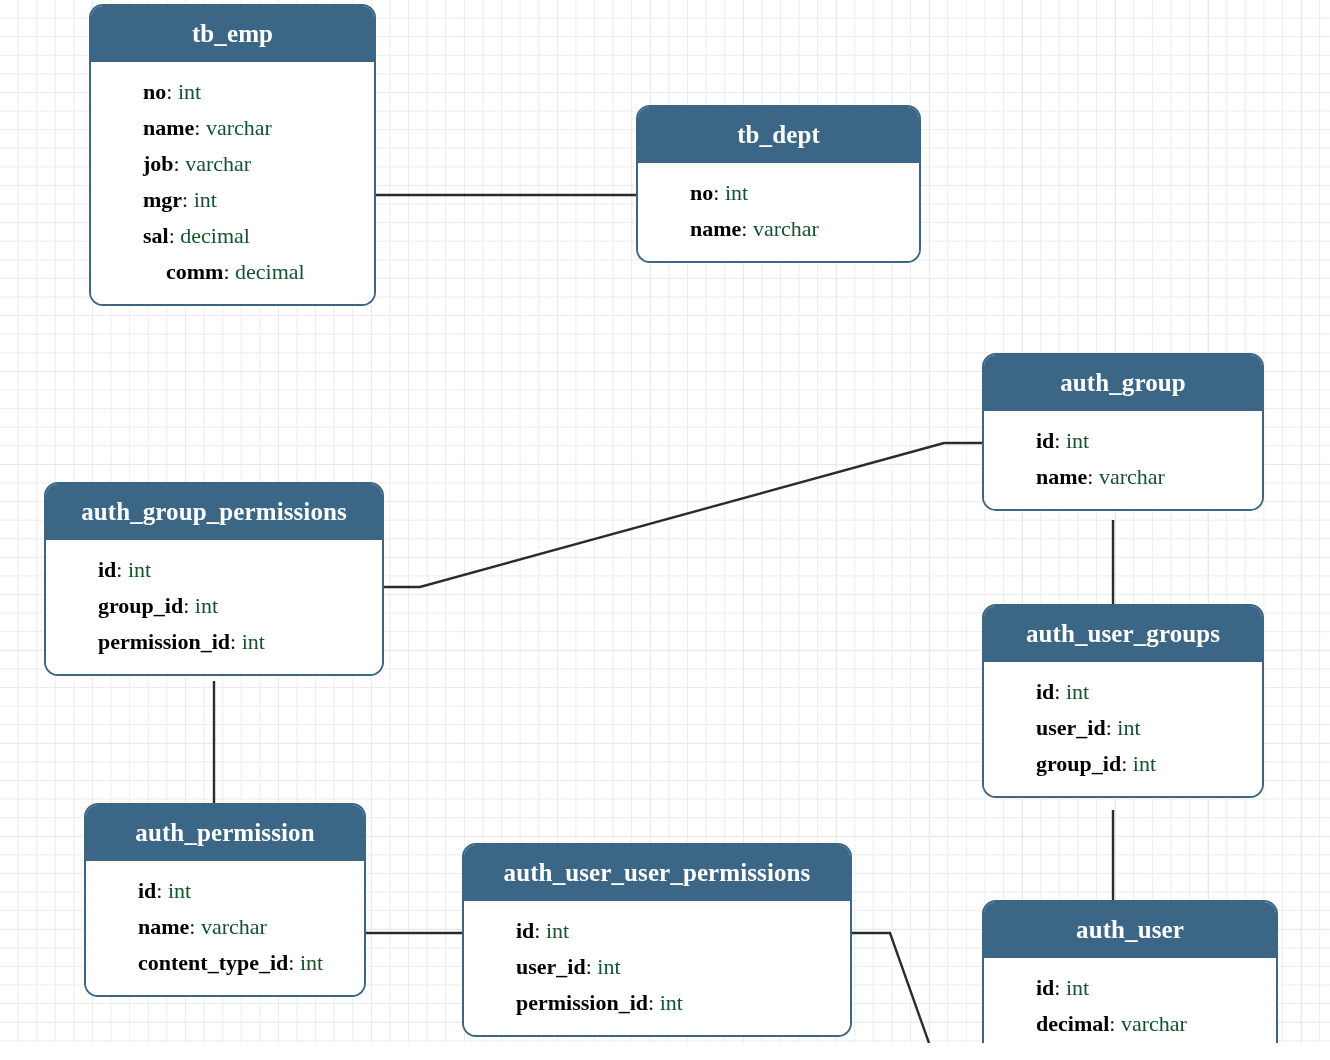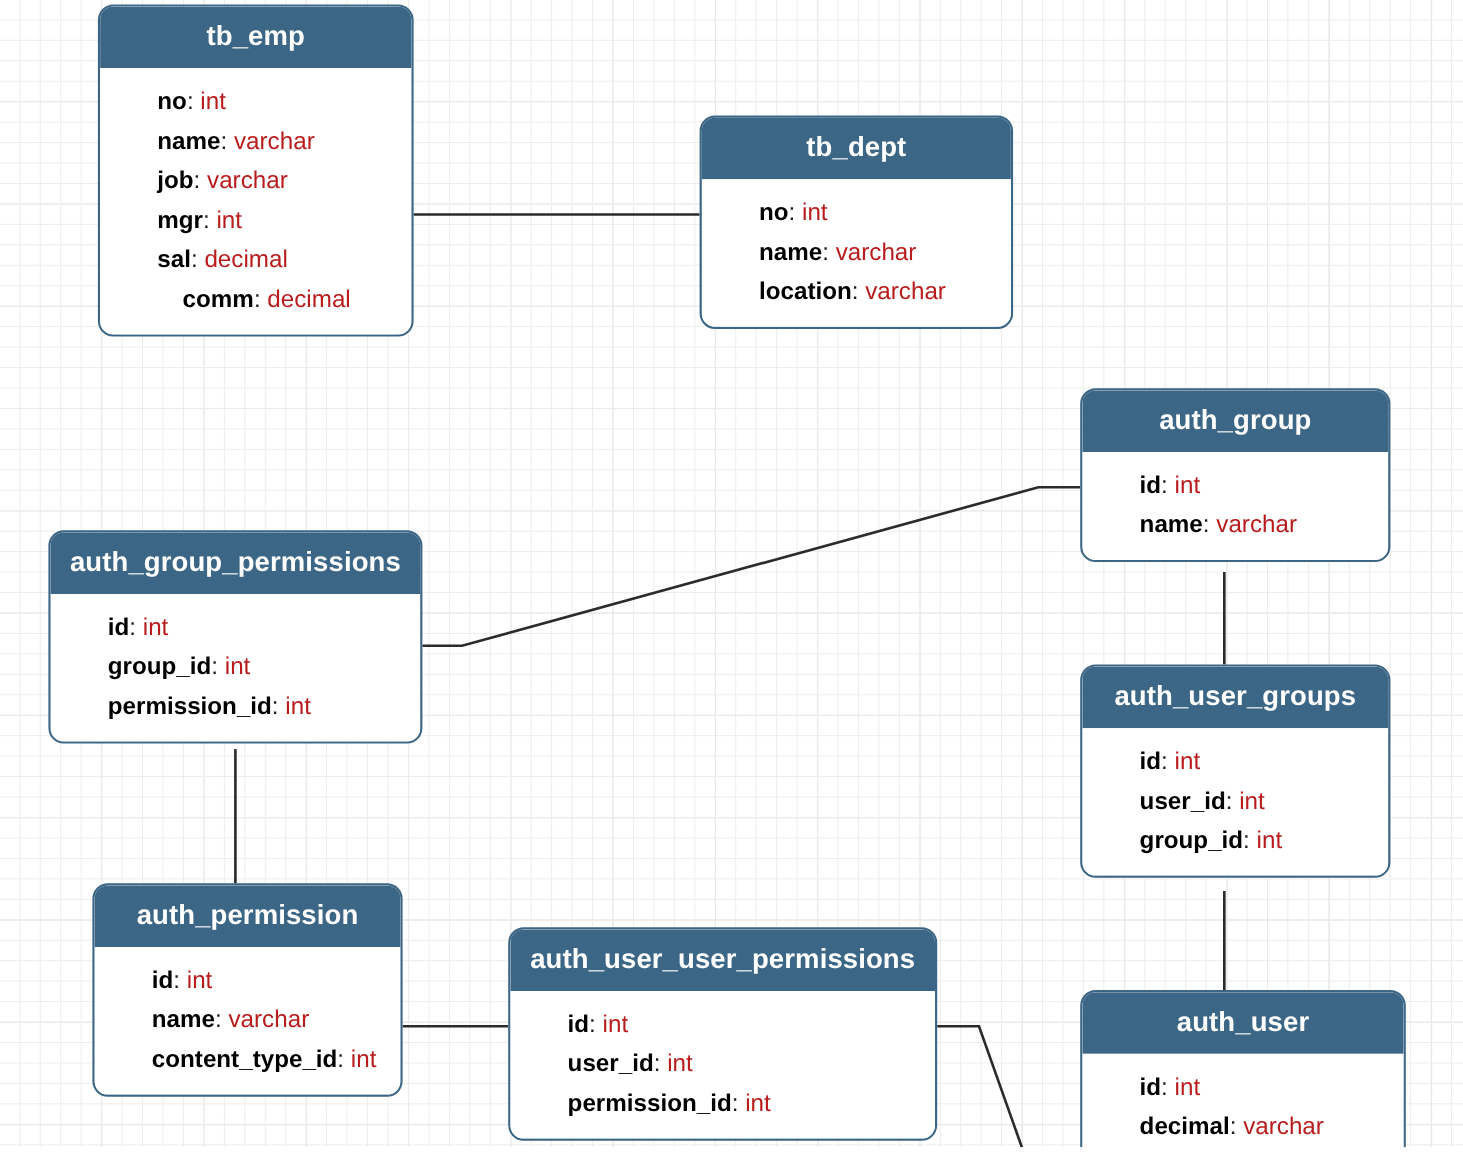--- a/index.html
+++ b/index.html
@@ -18,21 +18,21 @@
       linear-gradient(to right, #ececeb 1px, transparent 1px),
       linear-gradient(to bottom, #ececeb 1px, transparent 1px),
       linear-gradient(to right, #e2e2e1 1px, transparent 1px),
       linear-gradient(to bottom, #e2e2e1 1px, transparent 1px);
     background-size:
       18.6px 18.6px,
       18.6px 18.6px,
       93px 93px,
       93px 93px;
     background-position: -1px -1px, -1px -1px, -1px -1px, -1px -1px;
-    font-family: Liberation Sans, sans-serif;
+    font-family: Liberation Serif, serif;
   }
   .edges {
     position: absolute;
     left: 0; top: 0;
     width: 1330px;
     height: 1060px;
     pointer-events: none;
     z-index: 1;
   }
   .edges line, .edges polyline {
@@ -70,21 +70,21 @@
     padding: 7px 14px 7px 0;
     white-space: nowrap;
     color: #1a1a1a;
   }
   .field .fname {
     font-weight: bold;
     color: #000000;
     margin-top: 32px;
   }
   .field .ftype {
-    color: #b91c1c;
+    color: #14532d;
     font-weight: normal;
   }
 </style>
 </head>
 <body>
 
 <div id="canvas">
   <svg class="edges" viewBox="0 0 1330 1060" width="1330" height="1060">
       <polyline points="376,195 636,195"></polyline>
       <polyline points="384,587 420,587 944,443 982,443"></polyline>
@@ -104,21 +104,20 @@
           <div class="field" style="padding-left: 52px;"><span class="fname">mgr</span><span class="fsep">: </span><span class="ftype">int</span></div>
           <div class="field" style="padding-left: 52px;"><span class="fname">sal</span><span class="fsep">: </span><span class="ftype">decimal</span></div>
           <div class="field" style="padding-left: 75px;"><span class="fname">comm</span><span class="fsep">: </span><span class="ftype">decimal</span></div>
         </div>
       </div>
       <div class="entity" style="left: 636px; top: 105px; width: 285px;">
         <div class="entity-header">tb_dept</div>
         <div class="entity-body">
           <div class="field" style="padding-left: 52px;"><span class="fname">no</span><span class="fsep">: </span><span class="ftype">int</span></div>
           <div class="field" style="padding-left: 52px;"><span class="fname">name</span><span class="fsep">: </span><span class="ftype">varchar</span></div>
-          <div class="field" style="padding-left: 52px;"><span class="fname">location</span><span class="fsep">: </span><span class="ftype">varchar</span></div>
         </div>
       </div>
       <div class="entity" style="left: 982px; top: 353px; width: 282px;">
         <div class="entity-header">auth_group</div>
         <div class="entity-body">
           <div class="field" style="padding-left: 52px;"><span class="fname">id</span><span class="fsep">: </span><span class="ftype">int</span></div>
           <div class="field" style="padding-left: 52px;"><span class="fname">name</span><span class="fsep">: </span><span class="ftype">varchar</span></div>
         </div>
       </div>
       <div class="entity" style="left: 44px; top: 482px; width: 340px;">

